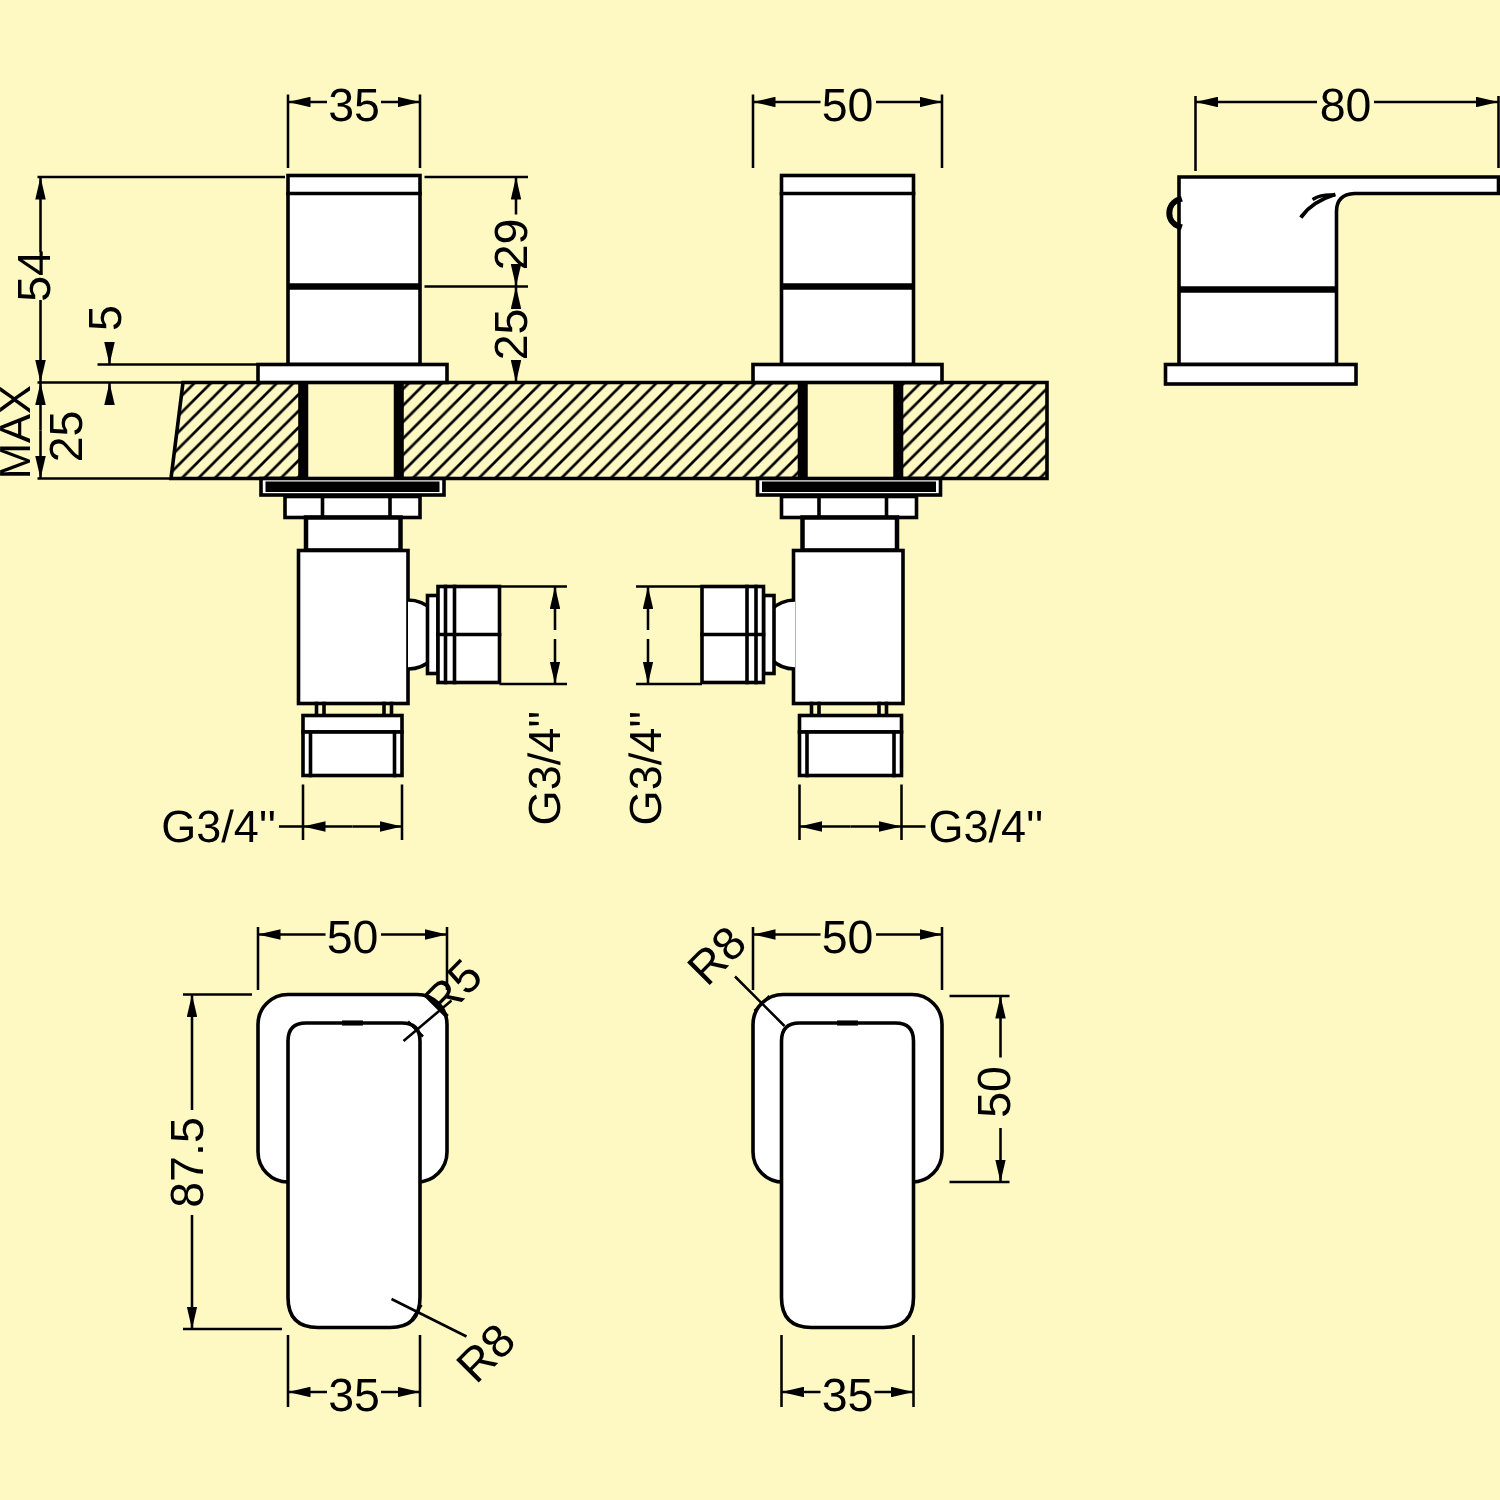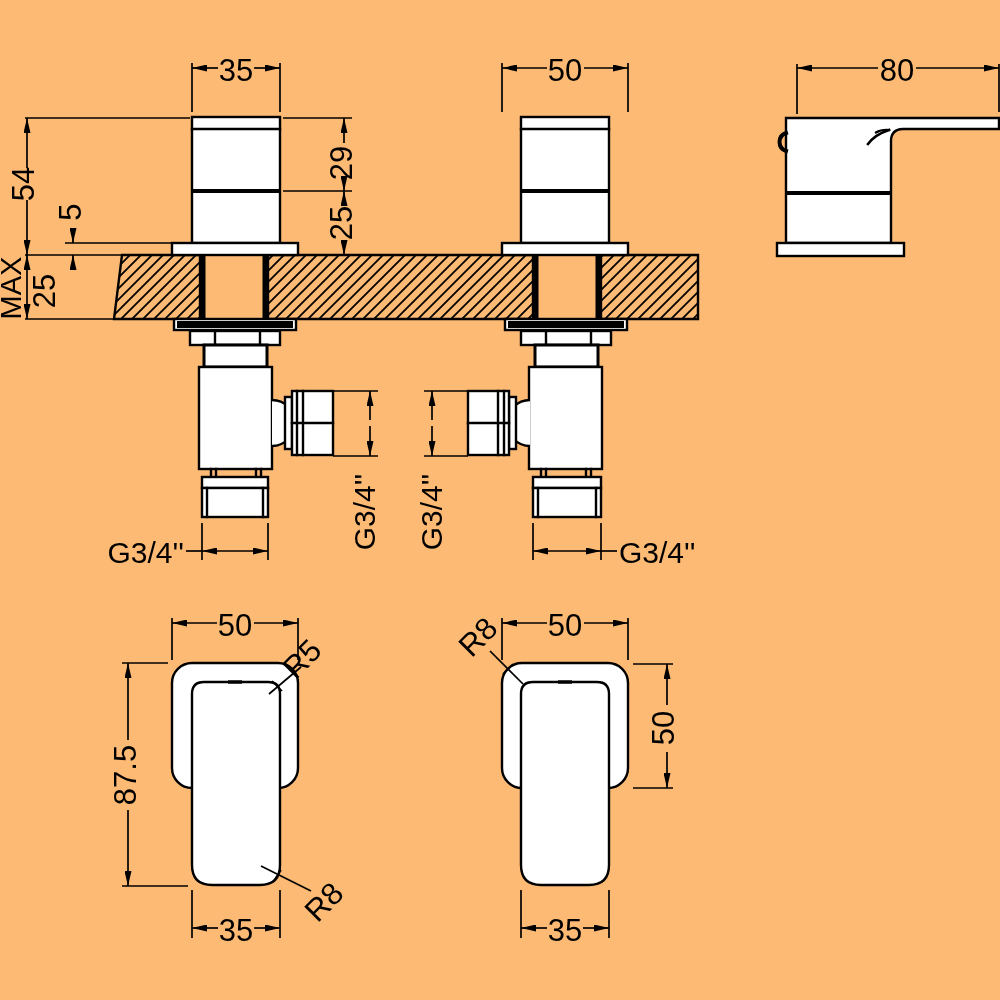--- a/index.html
+++ b/index.html
@@ -1,16 +1,16 @@
 <!DOCTYPE html>
 <html><head>
 <meta charset="utf-8">
 <style>
   html,body{margin:0;padding:0;background:#fff;}
-  .page{position:relative;width:1000px;height:1000px;background:#fdba74;overflow:hidden;
+  .page{position:relative;width:1000px;height:1000px;background:#fef9c3;overflow:hidden;
         font-family:"Liberation Sans", sans-serif;}
   svg{position:absolute;left:0;top:0;}
   .ln{stroke:#000;stroke-width:2.4;fill:none;stroke-linecap:square;}
   .thick{stroke:#000;stroke-width:4.2;fill:none;stroke-linecap:butt;}
   .dim{stroke:#000;stroke-width:1.7;fill:none;stroke-linecap:butt;}
   .fillw{fill:#ffffff;stroke:#000;stroke-width:2.4;}
   .solid{fill:#000;stroke:none;}
   .dimtxt{font-family:"Liberation Sans", sans-serif;font-size:31px;fill:#000;
           text-anchor:middle;dominant-baseline:central;}
   .dimtxt2{font-family:"Liberation Sans", sans-serif;font-size:30px;fill:#000;

